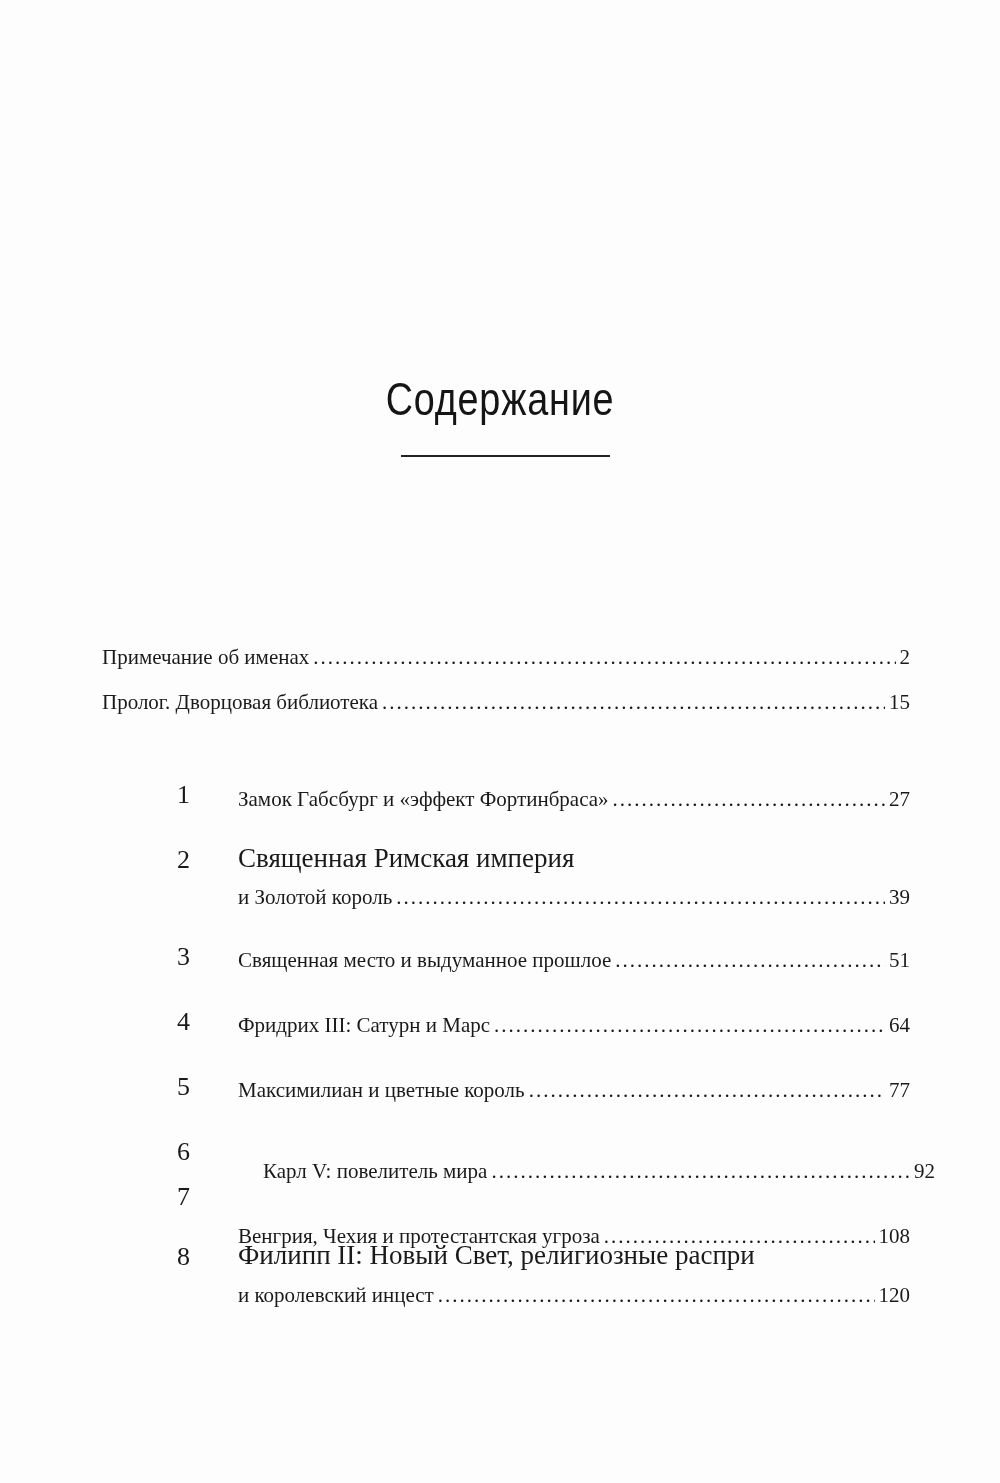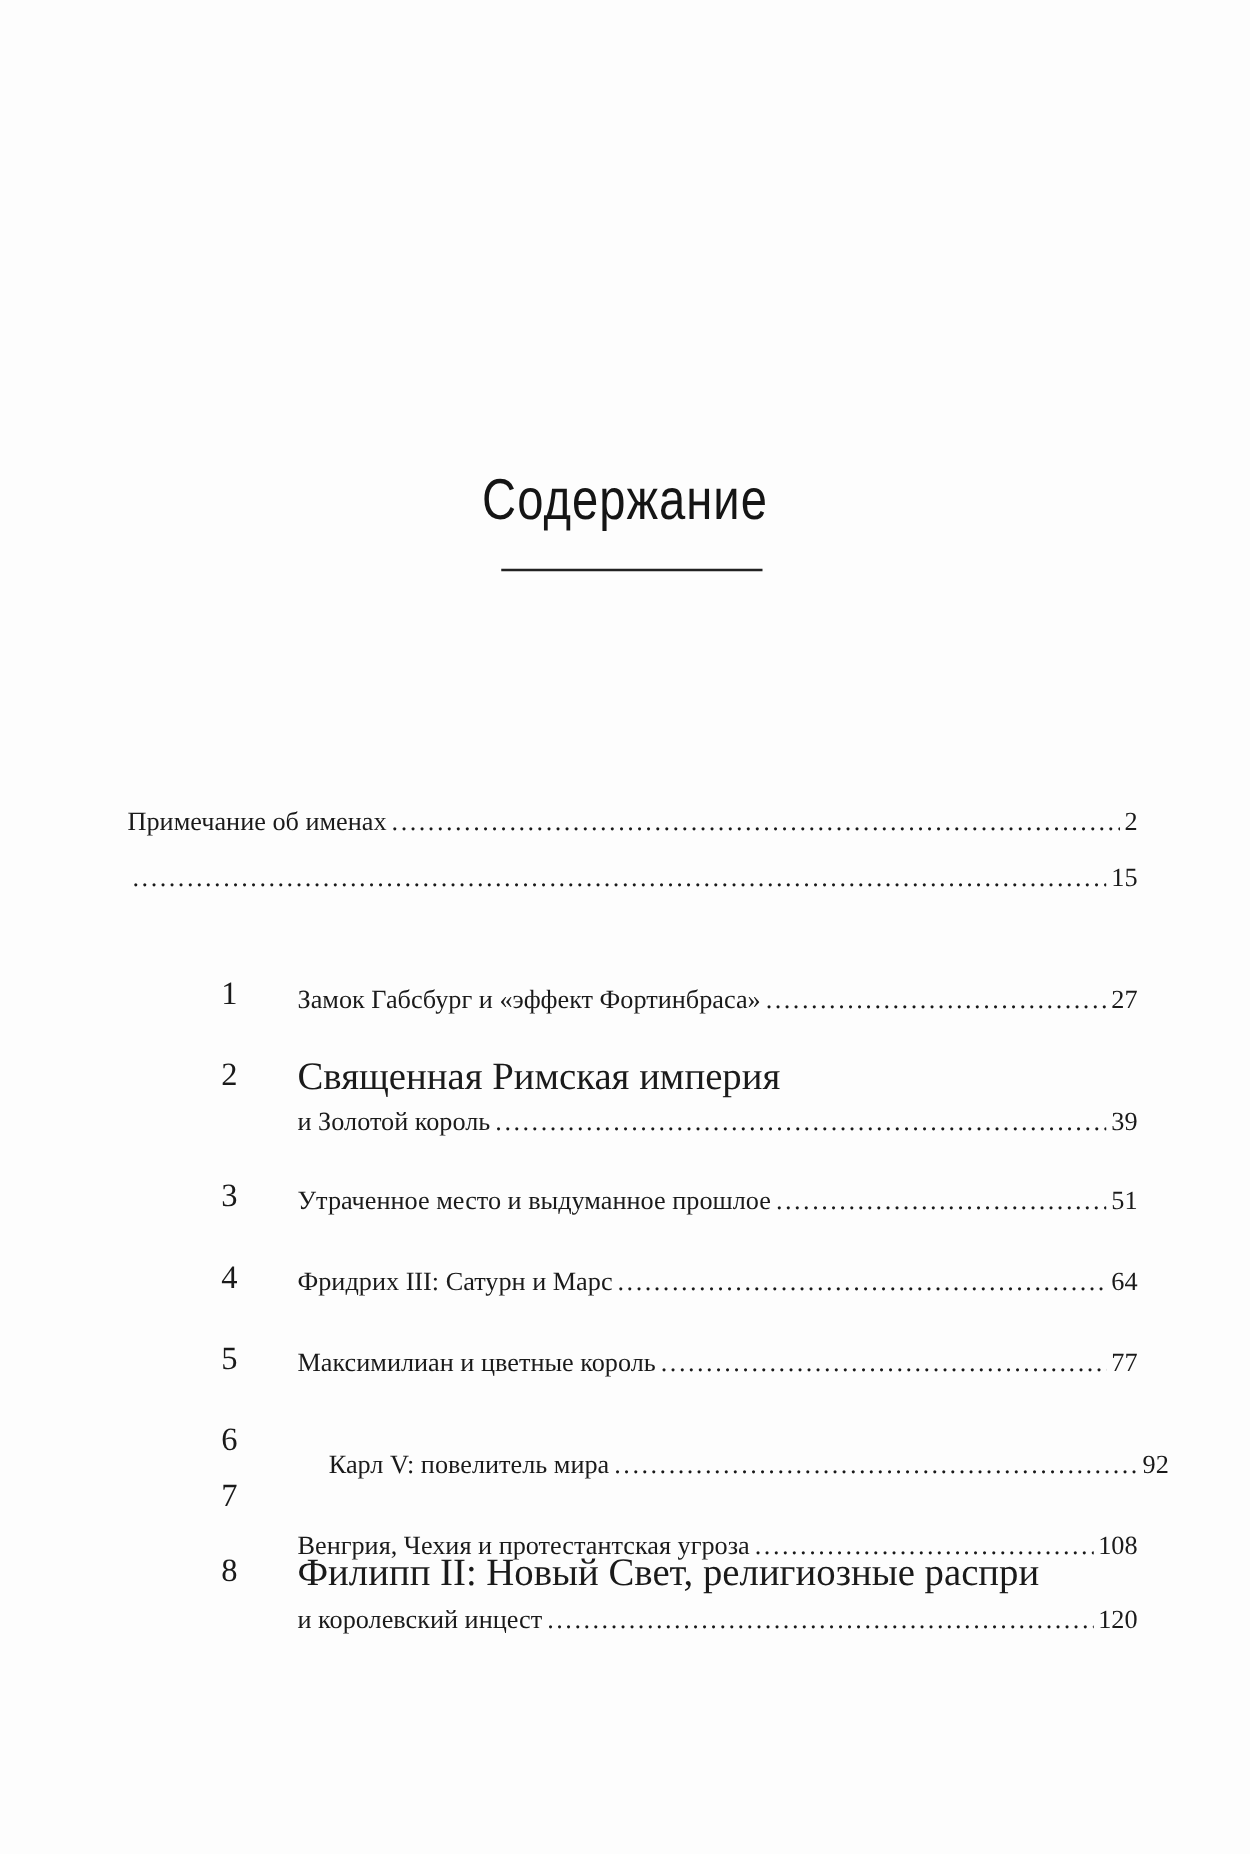--- a/index.html
+++ b/index.html
@@ -8,34 +8,35 @@
   .title { position:absolute; top:372px; left:0; width:1000px; text-align:center;
            font-family:"Liberation Sans Narrow","Liberation Sans", sans-serif; font-size:46px; letter-spacing:1px;
            transform:scaleX(0.82); transform-origin:center; color:#151515; }
   .rule { position:absolute; top:455px; left:401px; width:209px; height:2px; background:#222; }
   .entry { position:absolute; display:flex; align-items:flex-end; font-size:21px; line-height:41px; }
   .entry .text { white-space:nowrap; }
   .entry .leader { flex:1; overflow:hidden; white-space:nowrap; margin:0 4px; letter-spacing:2px; }
   .entry .leader::after { content:"........................................................................................................................................................................"; }
   .entry .page { white-space:nowrap; }
   .num { position:absolute; font-size:26px; }
-  .line1 { position:absolute; font-size:31px; white-space:nowrap; }
+  .line1 { position:absolute; font-size:27px; white-space:nowrap; }
 </style>
 </head>
 <body>
 
 <div class="title">Содержание</div>
 <div class="rule"></div>
 
 <div class="entry" style="top:637px;left:102px;width:808px;">
   <span class="text">Примечание об именах</span>
   <span class="leader"></span>
   <span class="page">2</span>
 </div>
 <div class="entry" style="top:682px;left:102px;width:808px;">
+  <span class="text">Пролог. Дворцовая библиотека</span>
   <span class="leader"></span>
   <span class="page">15</span>
 </div>
 
 <div class="num" style="top:780px;left:177px;">1</div>
 <div class="entry" style="top:779px;left:238px;width:672px;">
   <span class="text">Замок Габсбург и «эффект Фортинбраса»</span>
   <span class="leader"></span>
   <span class="page">27</span>
 </div>
@@ -43,21 +44,21 @@
 <div class="num" style="top:845px;left:177px;">2</div>
 <div class="line1" style="top:843px;left:238px;">Священная Римская империя</div>
 <div class="entry" style="top:877px;left:238px;width:672px;">
   <span class="text">и Золотой король</span>
   <span class="leader"></span>
   <span class="page">39</span>
 </div>
 
 <div class="num" style="top:942px;left:177px;">3</div>
 <div class="entry" style="top:940px;left:238px;width:672px;">
-  <span class="text">Утраченное место и выдуманное прошлое</span>
+  <span class="text">Священная место и выдуманное прошлое</span>
   <span class="leader"></span>
   <span class="page">51</span>
 </div>
 
 <div class="num" style="top:1007px;left:177px;">4</div>
 <div class="entry" style="top:1005px;left:238px;width:672px;">
   <span class="text">Фридрих III: Сатурн и Марс</span>
   <span class="leader"></span>
   <span class="page">64</span>
 </div>

